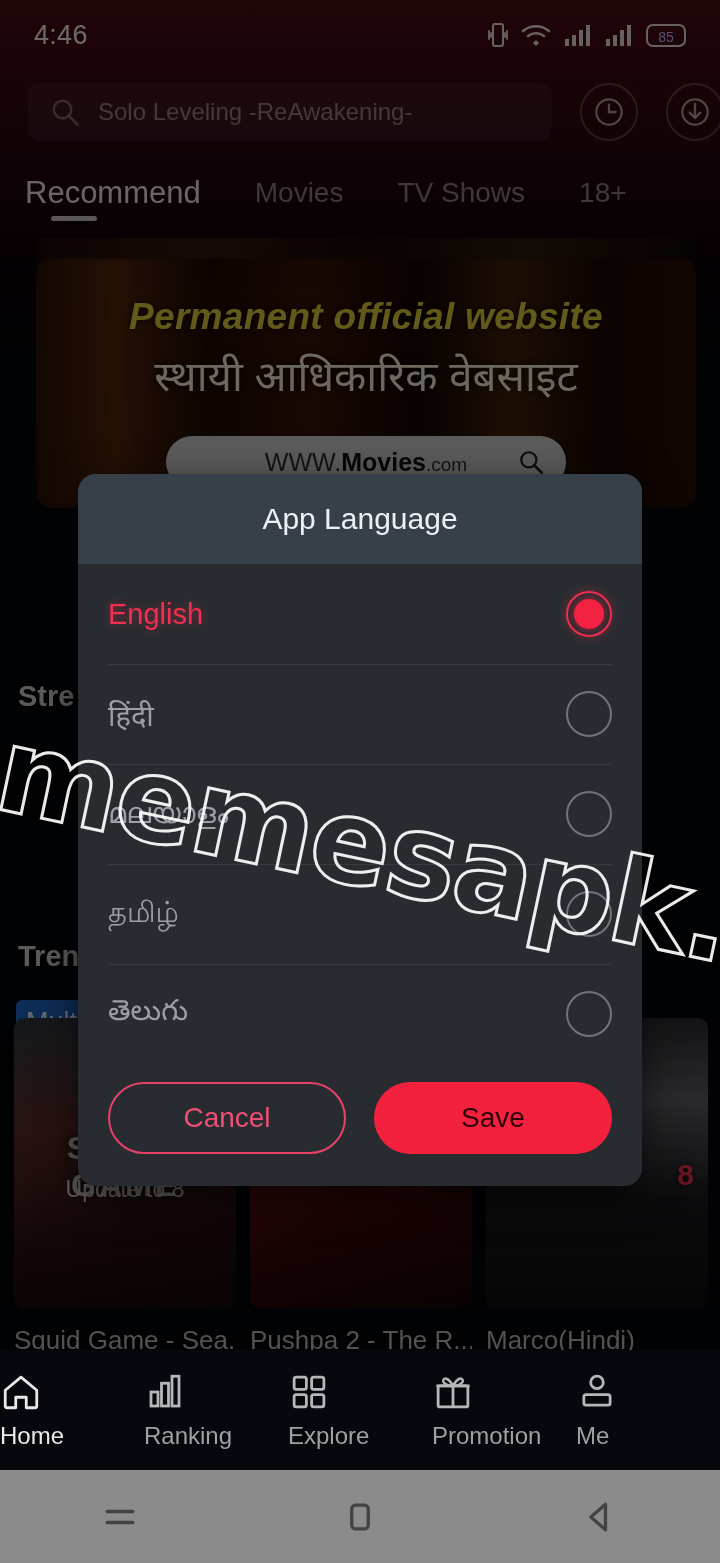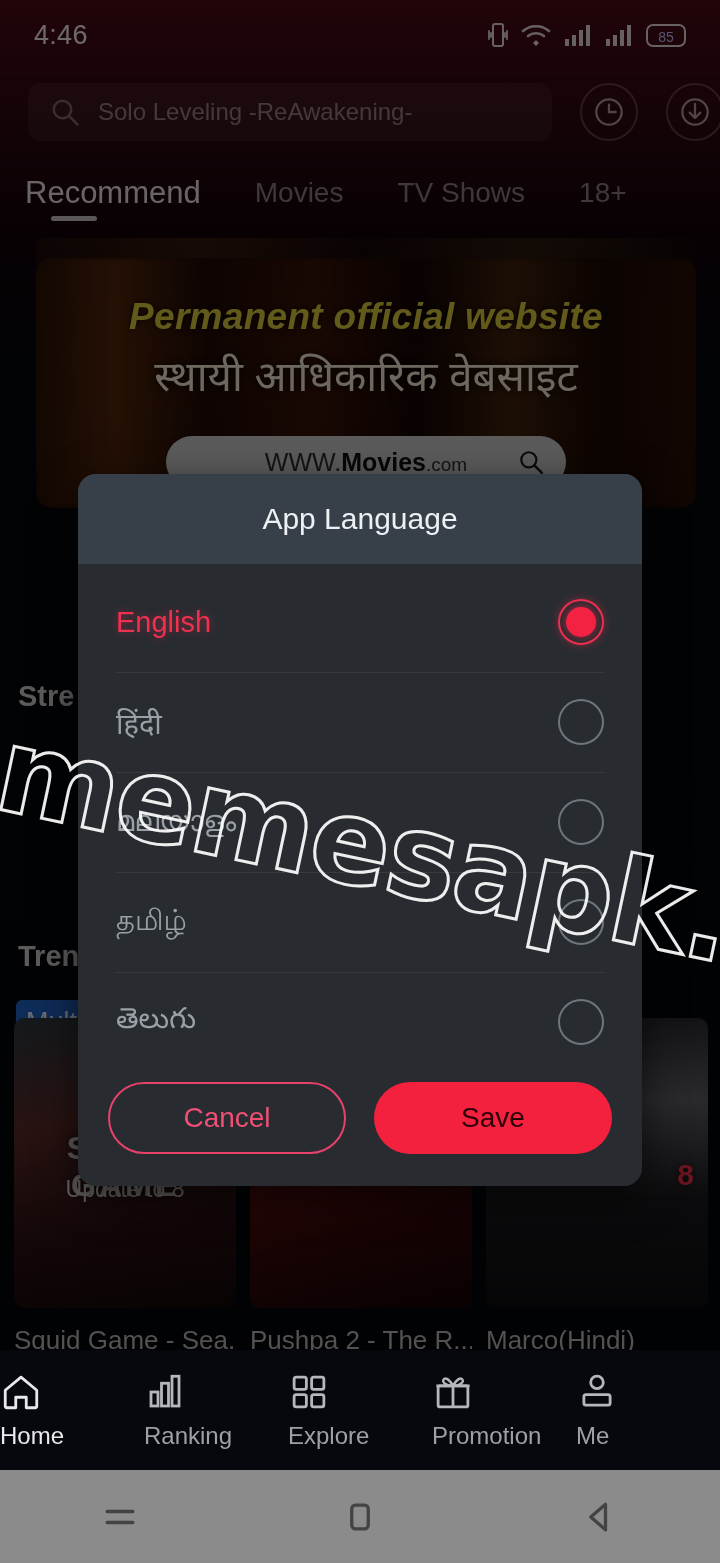--- a/index.html
+++ b/index.html
@@ -100,21 +100,21 @@
   
   .scrim { position:absolute; inset:0; background:rgba(0,0,0,.55); z-index:20; }
 
   
   .dialog { position:absolute; left:78px; top:474px; width:564px; height:712px;
             border-radius:18px; overflow:hidden; z-index:30;
             background:#282c31; box-shadow:0 12px 40px rgba(0,0,0,.6); }
   .dlg-head { height:90px; background:#374049; display:flex; align-items:center;
               justify-content:center;text-align:right; }
   .dlg-title { font-size:30px; color:#eef1f4; }
-  .dlg-body { padding:8px; }
+  .dlg-body { padding:0; }
   .lang-row { height:100px; display:flex; align-items:center; justify-content:space-between;
               padding:0 30px; position:relative; }
   .lang-row + .lang-row:before { content:""; position:absolute; left:30px; right:30px; top:0;
               height:1px; background:rgba(255,255,255,.07); }
   .lang-name { font-size:29px; color:#9aa0a6; }
   .lang-row.selected .lang-name { color:#ef3050; text-shadow:0 0 8px rgba(239,48,80,.45); }
   .radio { width:46px; height:46px; border-radius:50%; border:2px solid #6e757c;
            display:flex; align-items:center; justify-content:center; flex:0 0 auto; }
   .radio.on { border-color:#ef3050; box-shadow:0 0 10px rgba(239,48,80,.4); }
   .radio.on i { width:30px; height:30px; border-radius:50%; background:#f42242;

